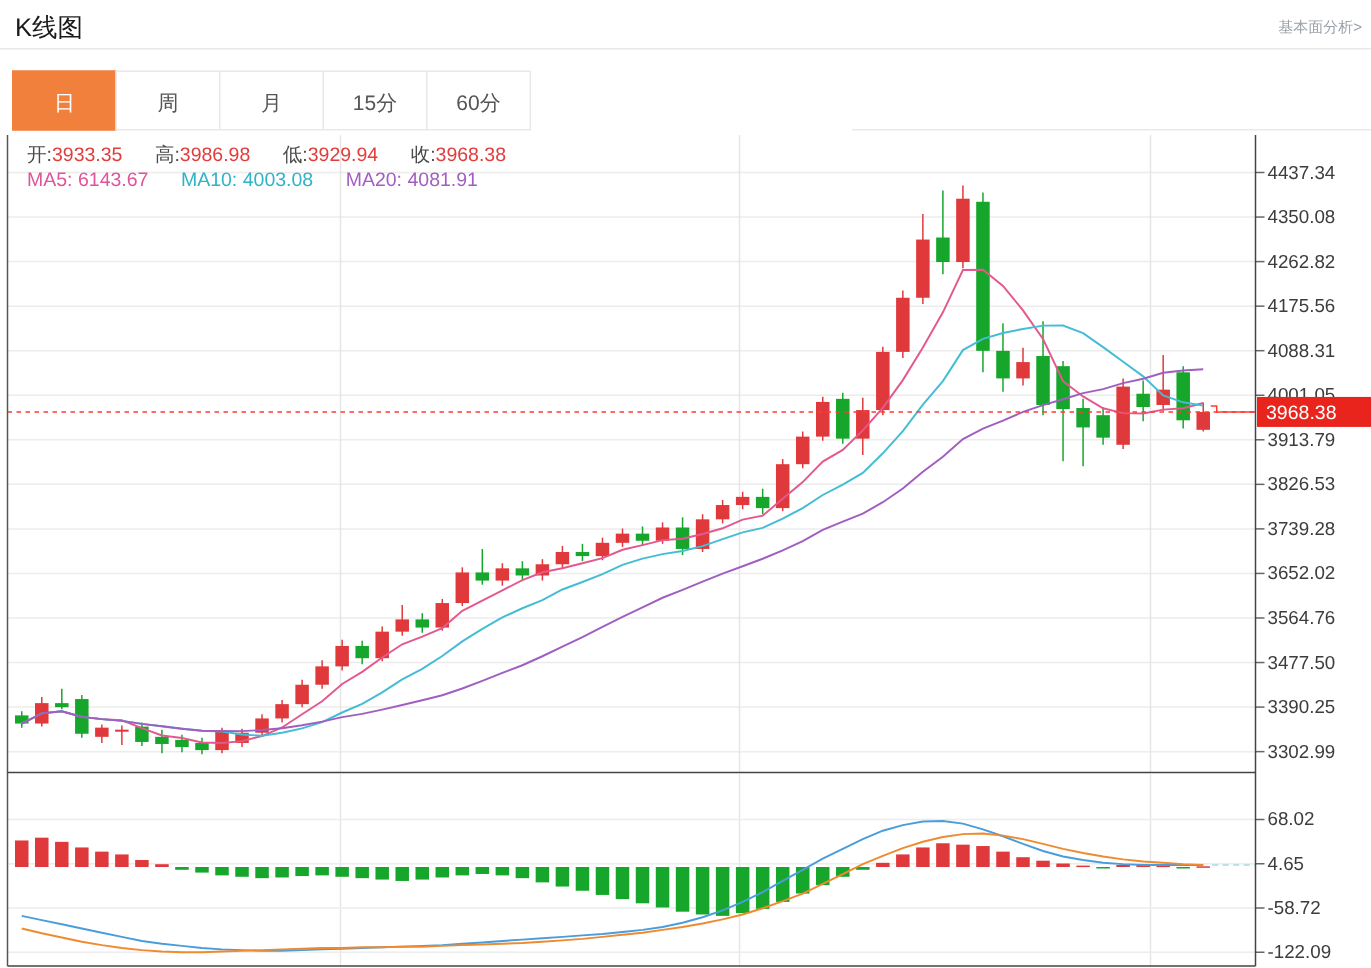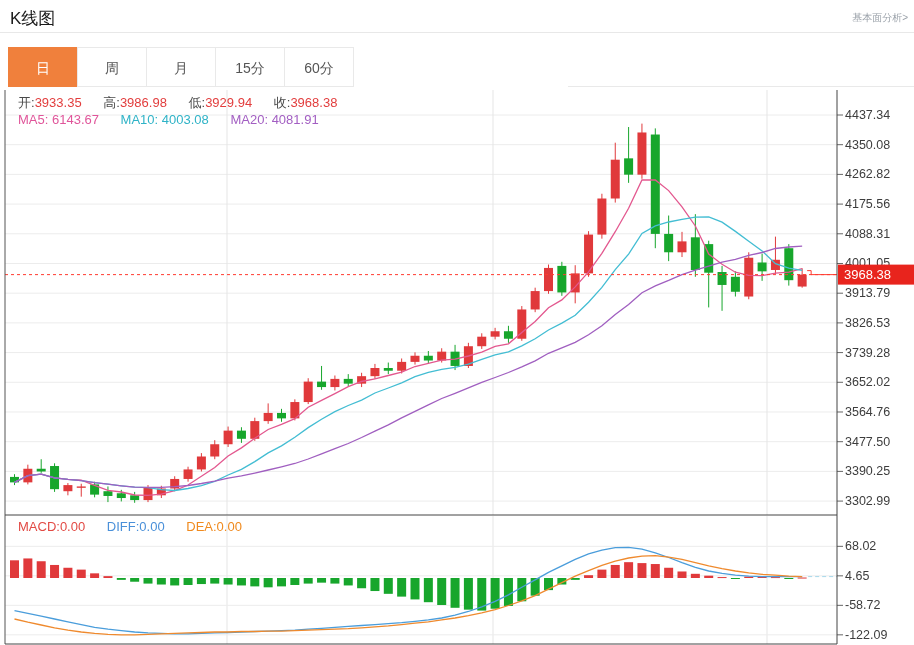--- a/index.html
+++ b/index.html
@@ -54,25 +54,20 @@
     <span><i>低:</i><b>3929.94</b></span>
     <span><i>收:</i><b>3968.38</b></span>
   </div>
 
   <div class="qrow r2">
     <span class="c-ma5"><i>MA5:</i> <b>6143.67</b></span>
     <span class="c-ma10"><i>MA10:</i> <b>4003.08</b></span>
     <span class="c-ma20"><i>MA20:</i> <b>4081.91</b></span>
   </div>
 
-  <div class="qrow r3">
-    <span class="c-macd"><i>MACD:</i><b>0.00</b></span>
-    <span class="c-diff"><i>DIFF:</i><b>0.00</b></span>
-    <span class="c-dea"><i>DEA:</i><b>0.00</b></span>
-  </div>
 
   <svg id="chart" class="chart-svg" width="914" height="645" viewBox="0 0 914 645">
       <line x1="5" y1="115" x2="837" y2="115" stroke="#ececec" stroke-width="1"></line>
       <line x1="837" y1="115" x2="843" y2="115" stroke="#666" stroke-width="1"></line>
       <text x="845" y="119" font-size="12.5" fill="#3d3d3d">4437.34</text>
       <line x1="5" y1="144.70000000000007" x2="837" y2="144.70000000000007" stroke="#ececec" stroke-width="1"></line>
       <line x1="837" y1="144.70000000000007" x2="843" y2="144.70000000000007" stroke="#666" stroke-width="1"></line>
       <text x="845" y="148.70000000000007" font-size="12.5" fill="#3d3d3d">4350.08</text>
       <line x1="5" y1="174.40000000000015" x2="837" y2="174.40000000000015" stroke="#ececec" stroke-width="1"></line>
       <line x1="837" y1="174.40000000000015" x2="843" y2="174.40000000000015" stroke="#666" stroke-width="1"></line>

